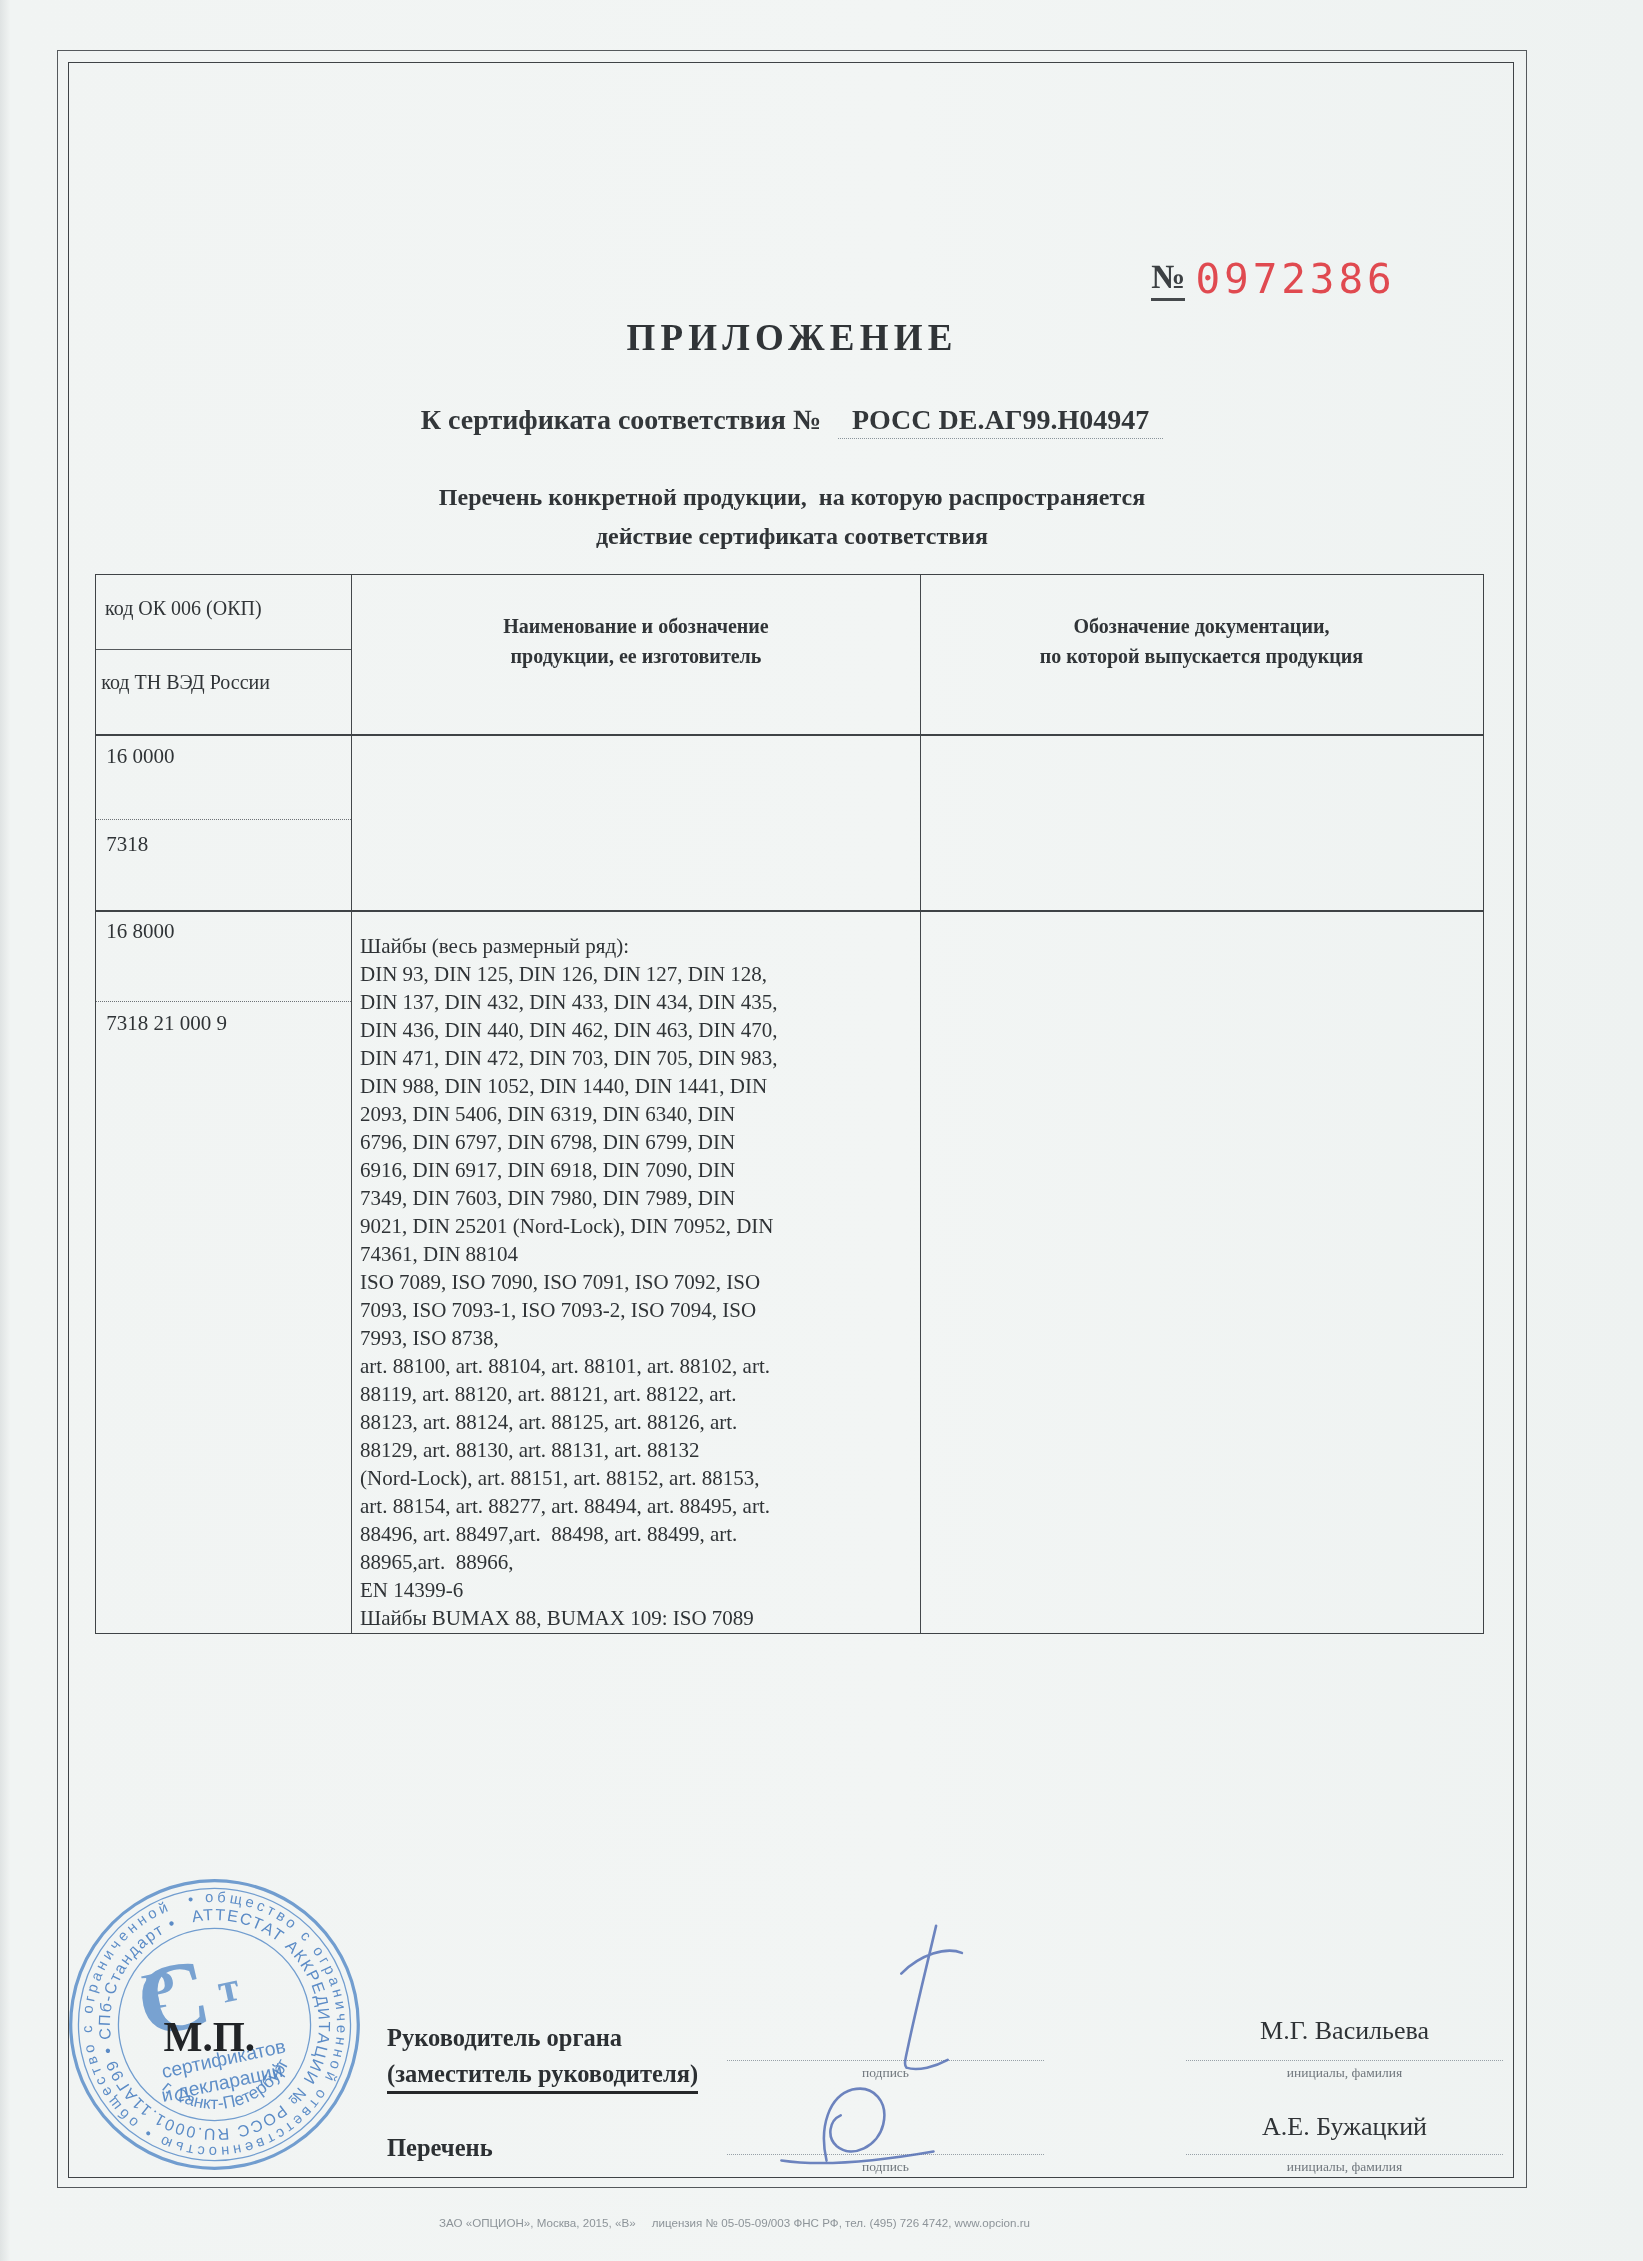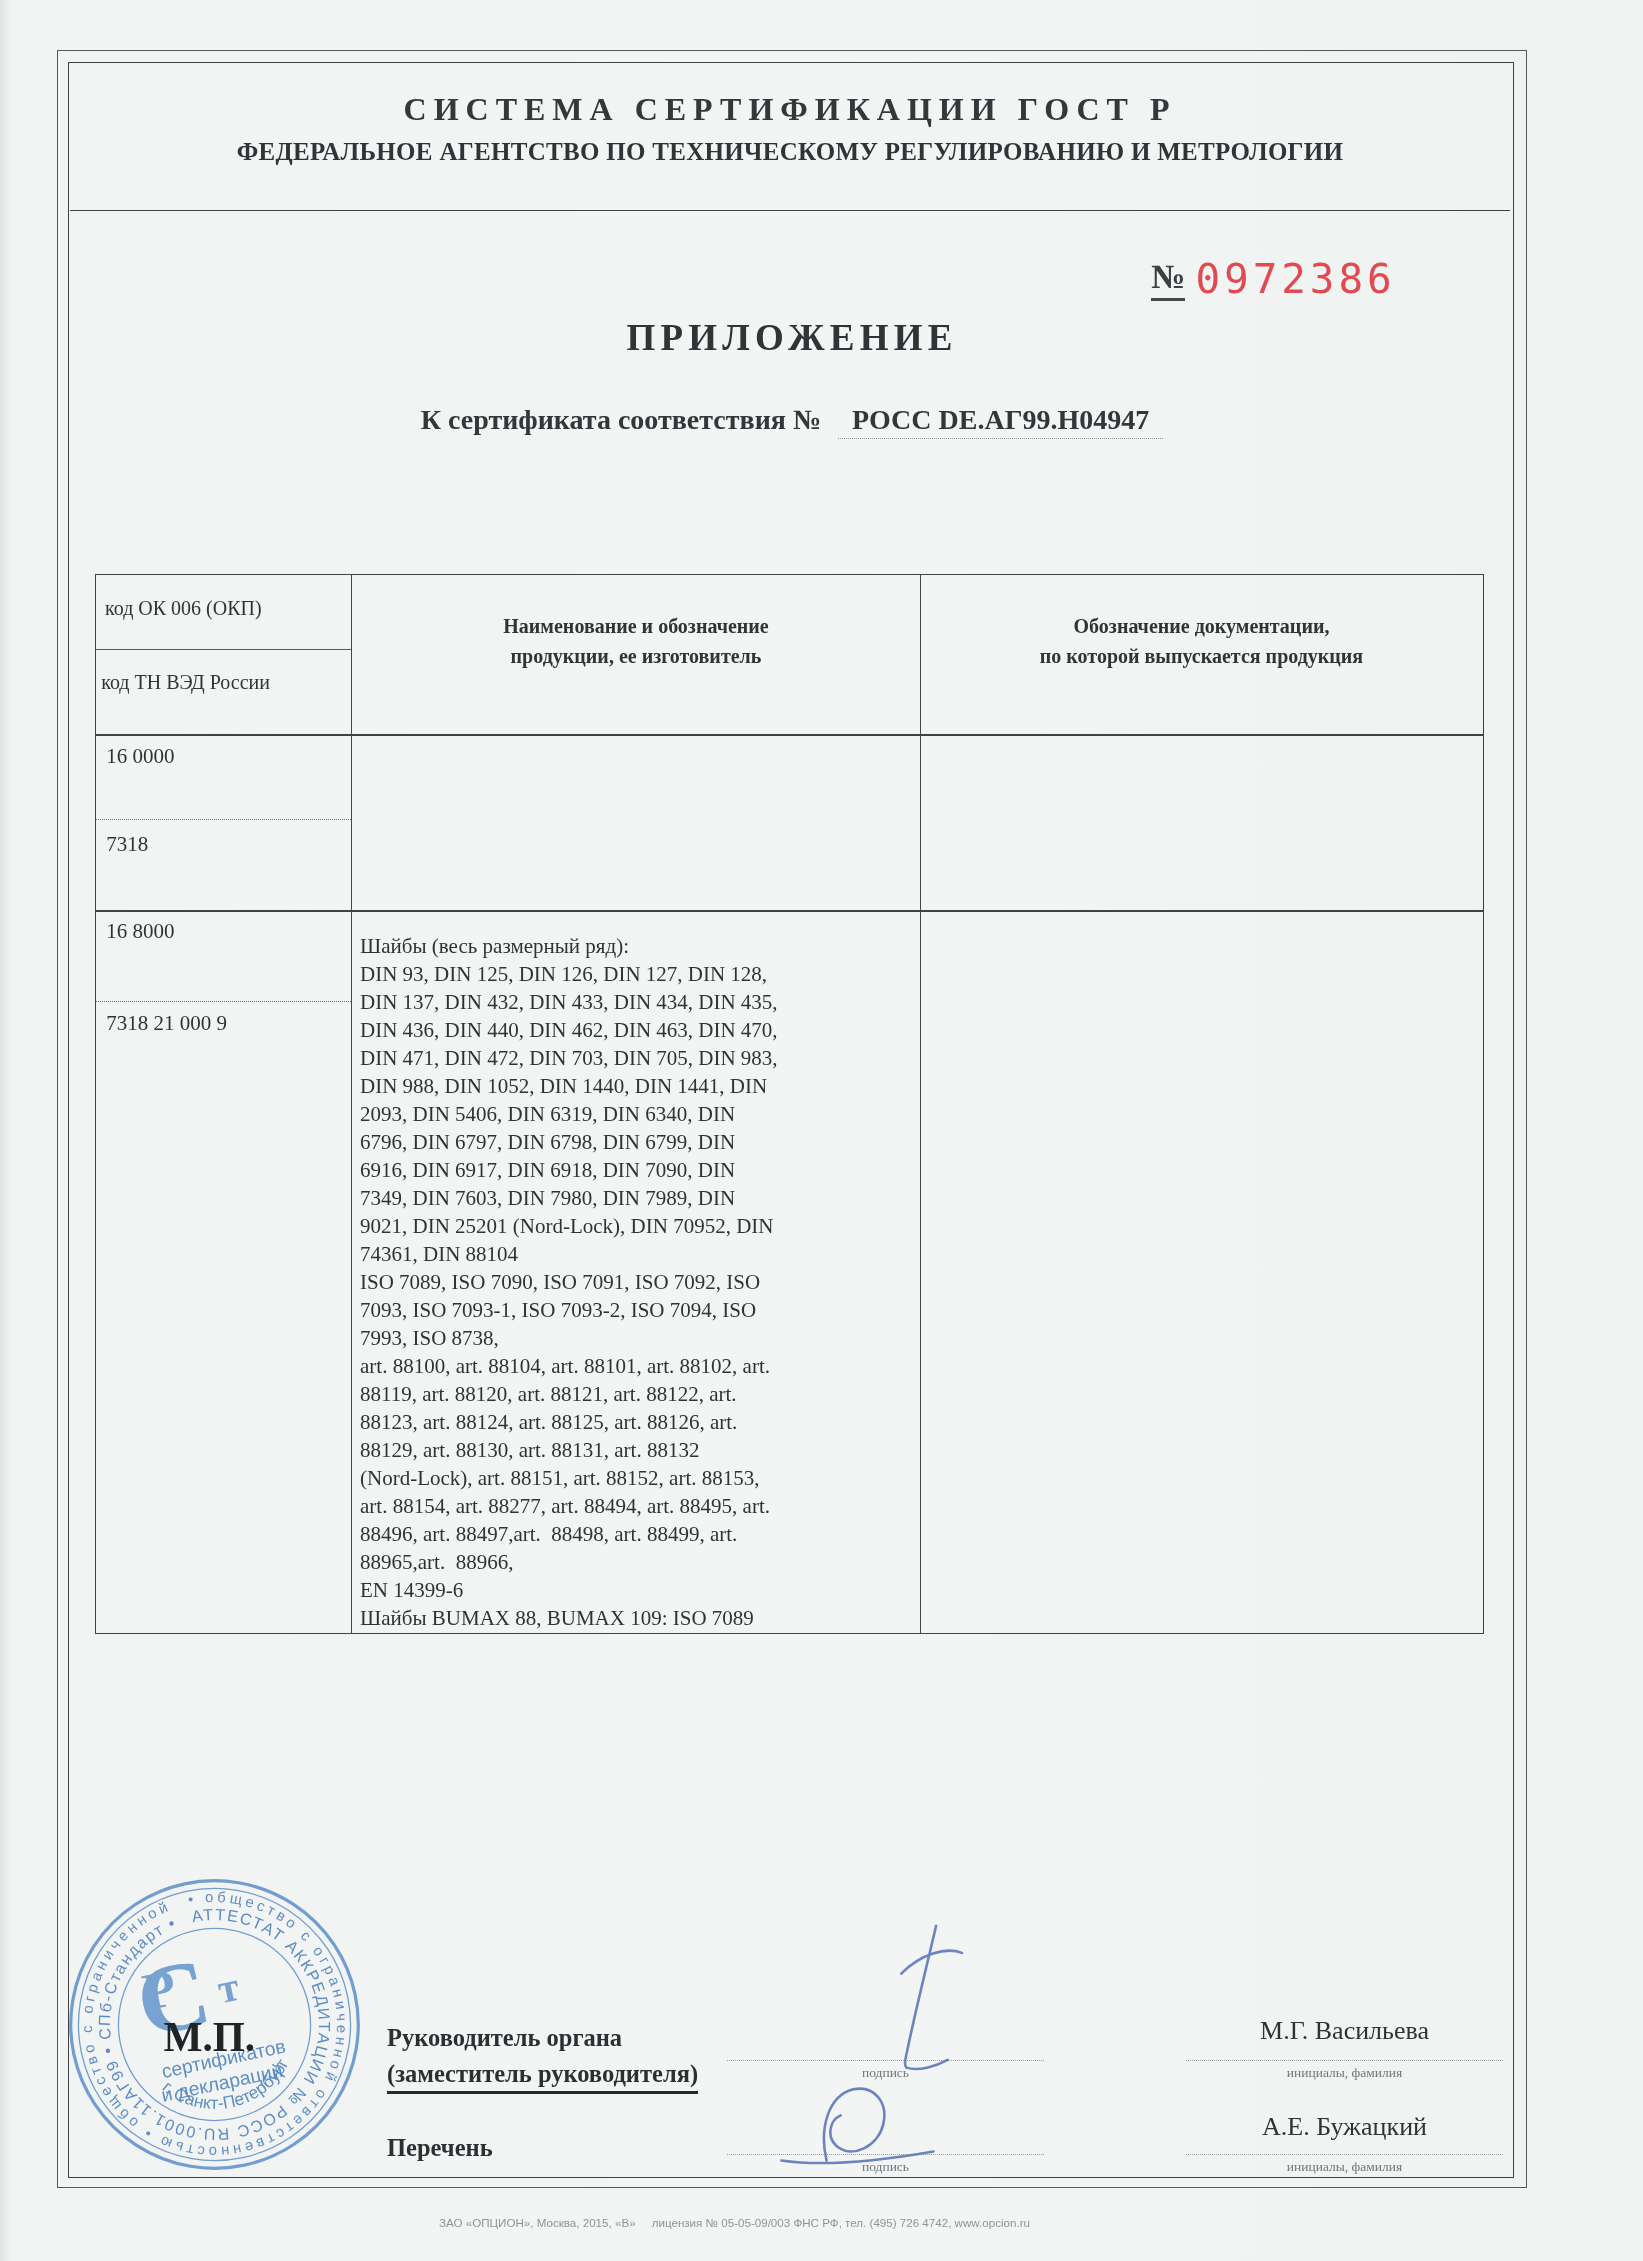--- a/index.html
+++ b/index.html
@@ -47,36 +47,34 @@
   .sig-overlay{left:0;top:0;pointer-events:none;}
 </style>
 </head>
 <body>
 
 <div class="page">
 
   <div class="abs border-outer"></div>
   <div class="abs border-inner"></div>
 
-  <div class="abs header-box">
-    <div class="hdr1">СИСТЕМА СЕРТИФИКАЦИИ ГОСТ Р</div>
-    <div class="hdr2">ФЕДЕРАЛЬНОЕ АГЕНТСТВО ПО ТЕХНИЧЕСКОМУ РЕГУЛИРОВАНИЮ И МЕТРОЛОГИИ</div>
-  </div>
 
   <div class="abs form-number">
     <span class="no-sign">№</span>
     <span class="no-digits">0972386</span>
   </div>
 
   <div class="abs doc-title">ПРИЛОЖЕНИЕ</div>
 
   <div class="abs cert-line">
     <span>К сертификата соответствия №</span><span class="cert-num">РОСС DE.АГ99.Н04947</span>
   </div>
 
+  <div class="abs purpose">Перечень конкретной продукции,  на которую распространяется
+действие сертификата соответствия</div>
 
   <div class="abs table">
     <div class="vline" style="left:255px;"></div>
     <div class="vline" style="left:824px;"></div>
     <div class="hline" style="top:159px;"></div>
     <div class="hline" style="top:335px;"></div>
     <div class="shortline" style="top:74px;"></div>
     <div class="dotline" style="top:244px;"></div>
     <div class="dotline" style="top:426px;"></div>
 

